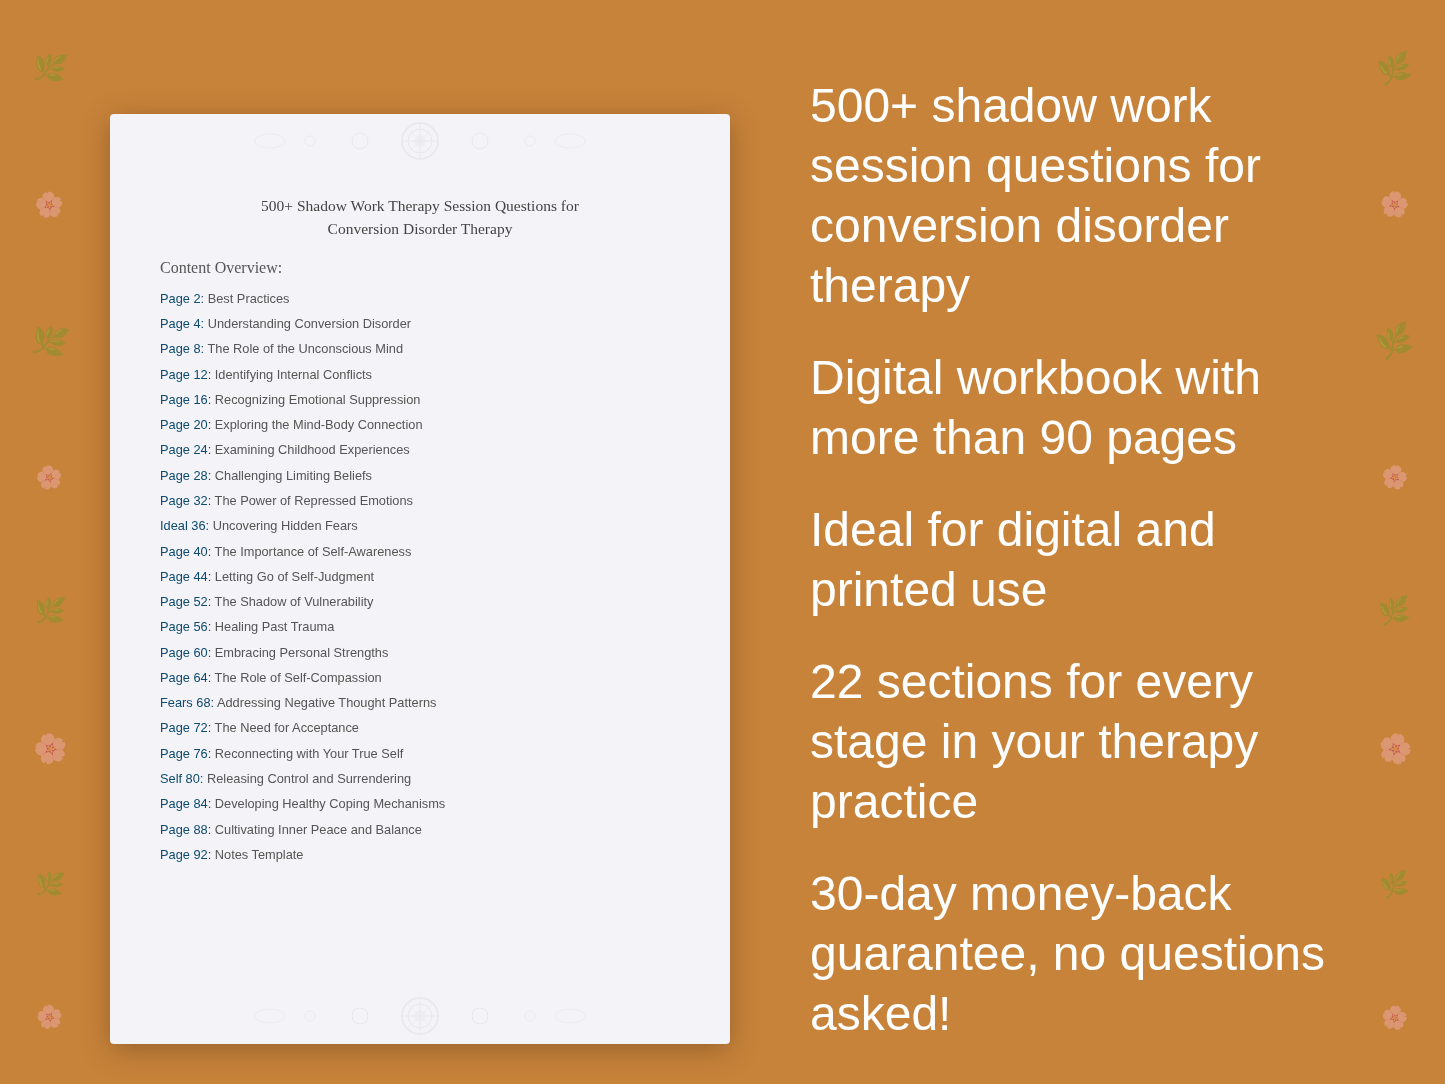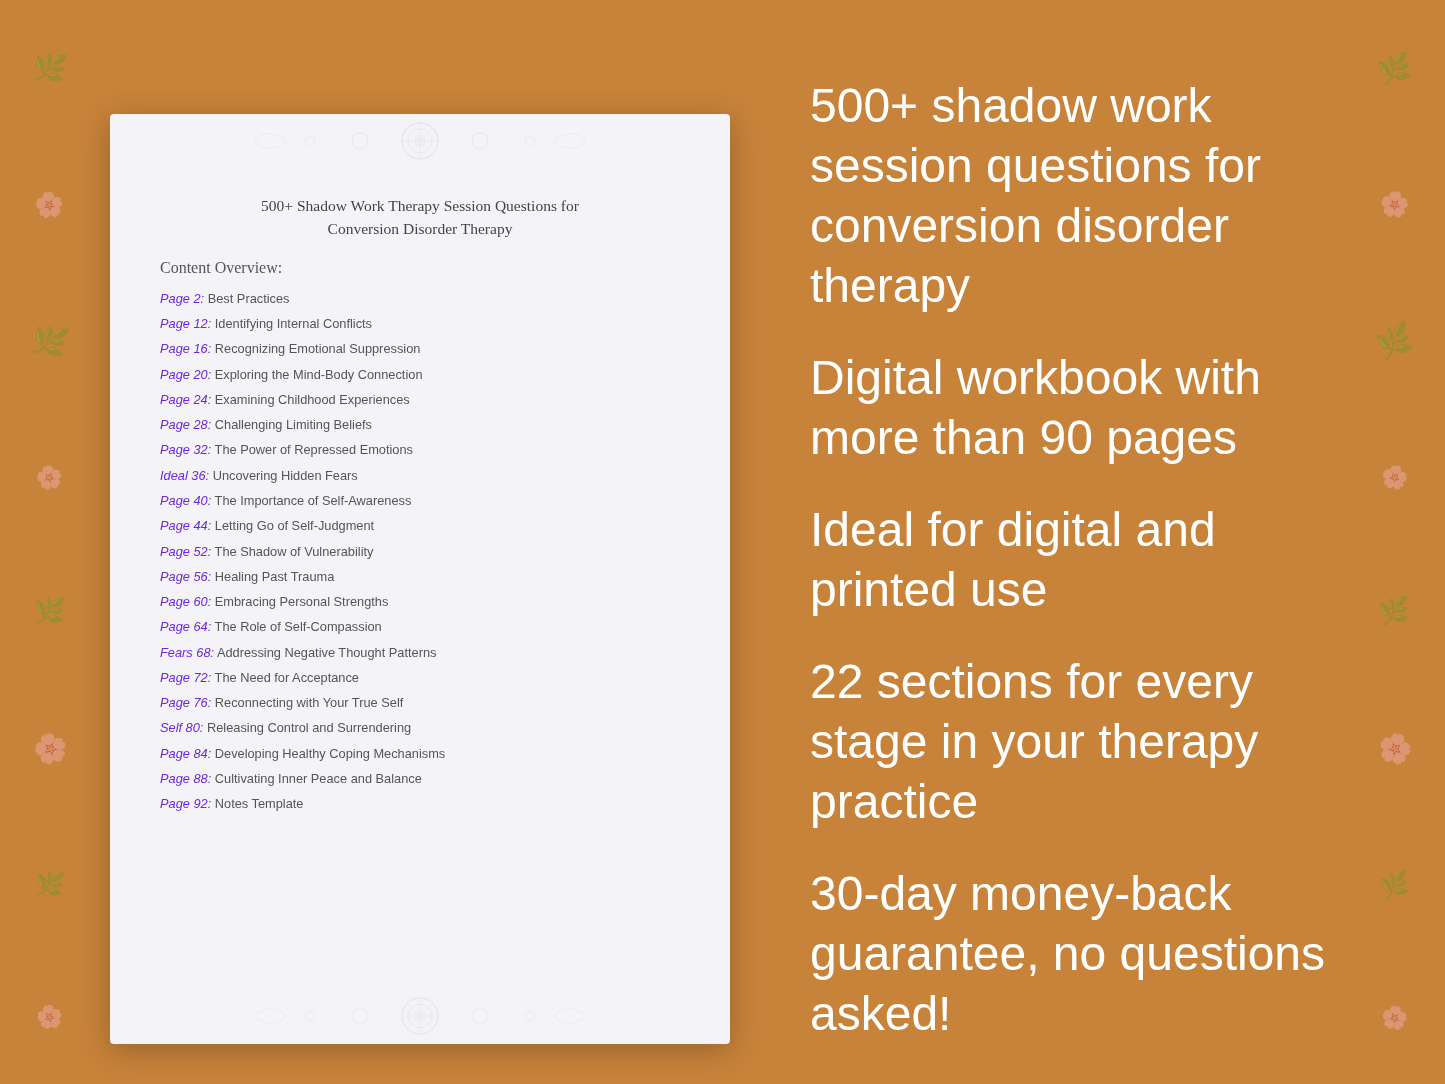--- a/index.html
+++ b/index.html
@@ -118,24 +118,23 @@
     .toc-item {
       font-size: 12.8px;
       color: #555;
       padding: 3.2px 0;
       font-family: Arial, sans-serif;
       line-height: 1.4;
     }
 
     .toc-page-num {
       font-weight: normal;
-      color: #6d28d9;
+      color: #0c4a6e;
       min-width: 38px;
       display: inline-block;
-      font-style: italic;
     }
 
     
     .right-panel {
       flex: 1;
       display: flex;
       flex-direction: column;
       gap: 32px;
       padding-left: 20px;
     }
@@ -202,20 +201,22 @@
 
     <div class="doc-title">
       <span>500+ Shadow Work Therapy Session Questions for</span><br>
       <span>Conversion Disorder Therapy</span>
     </div>
 
     <div class="content-overview-label">Content Overview:</div>
 
     <ul class="toc-list" id="toc-list">
     <li class="toc-item"><span class="toc-page-num">Page  2:</span> Best Practices</li>
+        <li class="toc-item"><span class="toc-page-num">Page  4:</span> Understanding Conversion Disorder</li>
+        <li class="toc-item"><span class="toc-page-num">Page  8:</span> The Role of the Unconscious Mind</li>
         <li class="toc-item"><span class="toc-page-num">Page 12:</span> Identifying Internal Conflicts</li>
         <li class="toc-item"><span class="toc-page-num">Page 16:</span> Recognizing Emotional Suppression</li>
         <li class="toc-item"><span class="toc-page-num">Page 20:</span> Exploring the Mind-Body Connection</li>
         <li class="toc-item"><span class="toc-page-num">Page 24:</span> Examining Childhood Experiences</li>
         <li class="toc-item"><span class="toc-page-num">Page 28:</span> Challenging Limiting Beliefs</li>
         <li class="toc-item"><span class="toc-page-num">Page 32:</span> The Power of Repressed Emotions</li>
         <li class="toc-item"><span class="toc-page-num">Ideal 36:</span> Uncovering Hidden Fears</li>
         <li class="toc-item"><span class="toc-page-num">Page 40:</span> The Importance of Self-Awareness</li>
         <li class="toc-item"><span class="toc-page-num">Page 44:</span> Letting Go of Self-Judgment</li>
         <li class="toc-item"><span class="toc-page-num">Page 52:</span> The Shadow of Vulnerability</li>

